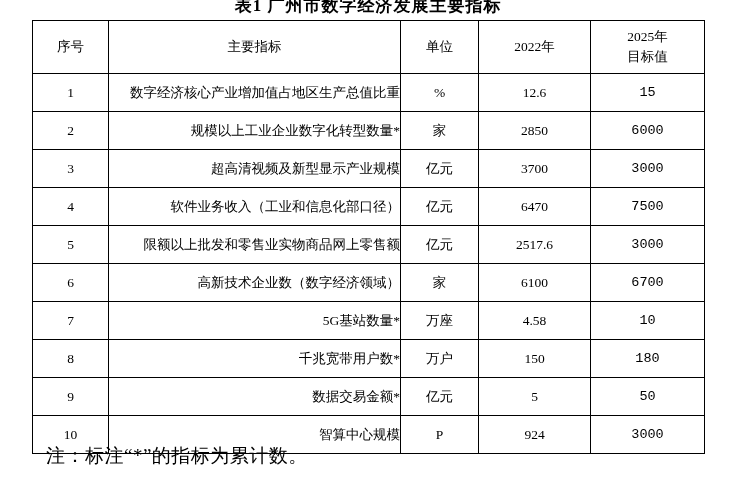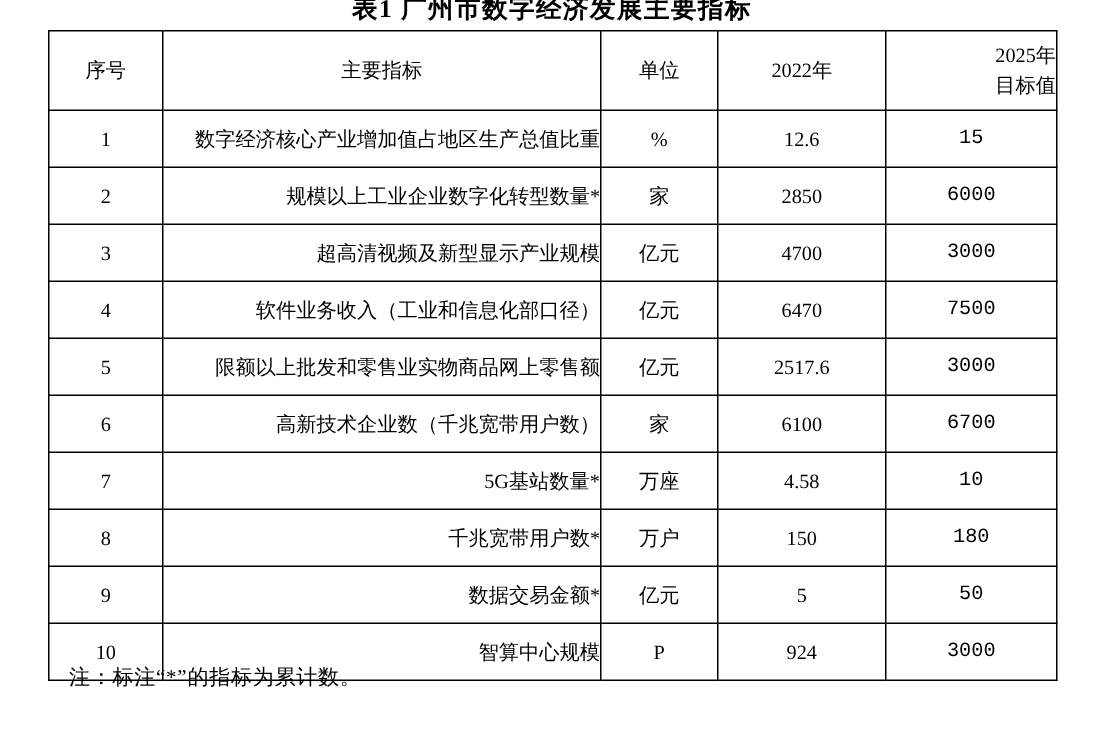--- a/index.html
+++ b/index.html
@@ -54,21 +54,20 @@
   }
   thead td {
     height: 52px;
     text-align: center;
     vertical-align: middle;
     font-size: 14.5px;
     font-weight: bold;
   }
   thead td.two-line {
     line-height: 1.45;
-    text-align: right;
   }
   tbody td {
     height: 37px;
     vertical-align: middle;
   }
   td.c-seq {
     text-align: center;
     font-size: 13px;
   }
   td.c-name {
@@ -87,21 +86,21 @@
   }
   td.c-target {
     text-align: center;
     font-size: 13px;
     font-family: Liberation Mono, monospace;
   }
   .note {
     position: absolute;
     left: 46px;
     top: 443px;
-    font-size: 14px;
+    font-size: 19px;
     letter-spacing: 0.5px;
   }
 </style>
 </head>
 <body>
 
 <div class="page">
 
   <div class="doc-title">表1 广州市数字经济发展主要指标</div>
 
@@ -138,40 +137,40 @@
           <td class="c-seq">2</td>
           <td class="c-name">规模以上工业企业数字化转型数量*</td>
           <td class="c-unit">家</td>
           <td class="c-val">2850</td>
           <td class="c-target">6000</td>
         </tr>
         <tr>
           <td class="c-seq">3</td>
           <td class="c-name">超高清视频及新型显示产业规模</td>
           <td class="c-unit">亿元</td>
-          <td class="c-val">4700</td>
+          <td class="c-val">3700</td>
           <td class="c-target">3000</td>
         </tr>
         <tr>
           <td class="c-seq">4</td>
           <td class="c-name">软件业务收入（工业和信息化部口径）</td>
           <td class="c-unit">亿元</td>
           <td class="c-val">6470</td>
           <td class="c-target">7500</td>
         </tr>
         <tr>
           <td class="c-seq">5</td>
           <td class="c-name">限额以上批发和零售业实物商品网上零售额</td>
           <td class="c-unit">亿元</td>
           <td class="c-val">2517.6</td>
           <td class="c-target">3000</td>
         </tr>
         <tr>
           <td class="c-seq">6</td>
-          <td class="c-name">高新技术企业数（千兆宽带用户数）</td>
+          <td class="c-name">高新技术企业数（数字经济领域）</td>
           <td class="c-unit">家</td>
           <td class="c-val">6100</td>
           <td class="c-target">6700</td>
         </tr>
         <tr>
           <td class="c-seq">7</td>
           <td class="c-name">5G基站数量*</td>
           <td class="c-unit">万座</td>
           <td class="c-val">4.58</td>
           <td class="c-target">10</td>

